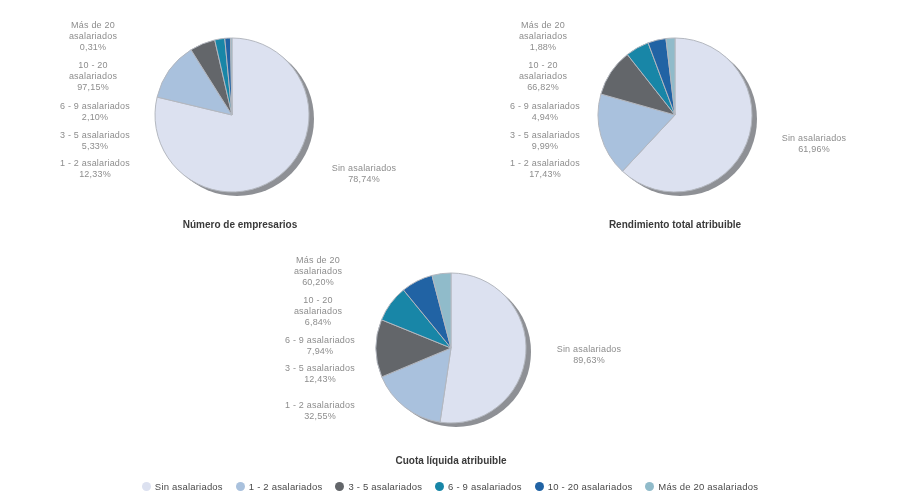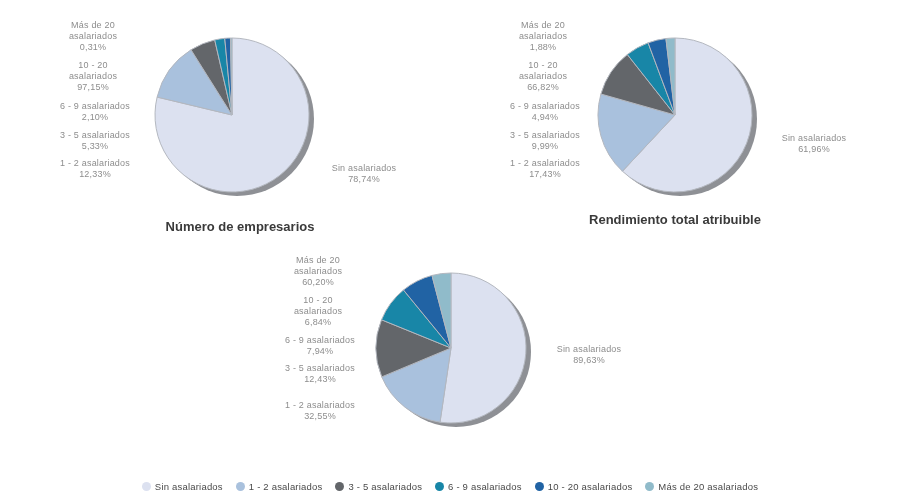--- a/index.html
+++ b/index.html
@@ -4,23 +4,23 @@
 <style>
   html,body{margin:0;padding:0;background:#ffffff;}
   .canvas{position:relative;width:900px;height:500px;background:#ffffff;
           font-family:"Liberation Sans",sans-serif;overflow:hidden;}
   .chart{position:absolute;}
   #chart-0{left:0;top:0;width:450px;height:250px;}
   #chart-1{left:450px;top:0;width:450px;height:250px;}
   #chart-2{left:225px;top:250px;width:450px;height:225px;}
   .chart svg{position:absolute;left:0;top:0;}
   .chart-title{position:absolute;width:300px;text-align:center;
-               font-size:13px;font-weight:bold;color:#3a3a3a;}
+               font-size:10px;font-weight:bold;color:#3a3a3a;}
   #chart-0 .chart-title{left:90px;top:219px;}
-  #chart-1 .chart-title{left:75px;top:212px;text-align:center;}
+  #chart-1 .chart-title{left:75px;top:219px;text-align:center;}
   #chart-2 .chart-title{left:76px;top:205px;}
   .slice-label{position:absolute;font-size:9px;line-height:11px;color:#8d8d8d;
                text-align:center;letter-spacing:0.2px;}
   .left-label{right:320px;max-width:74px;}
   .big-label{width:92px;}
   .legend{position:absolute;left:0;top:481px;width:100%;display:flex;
           justify-content:center;align-items:center;gap:13px;
           font-size:9.5px;color:#4a4a4a;letter-spacing:0.2px;}
   .legend-item{display:flex;align-items:center;gap:4px;}
   .legend-marker{width:9px;height:9px;border-radius:50%;display:inline-block;flex:none;}
@@ -98,20 +98,21 @@
         <div>1 - 2 asalariados</div>
         <div>17,43%</div>
       </div>
       <div class="slice-label big-label" style="left: 318px; top: 133px;">
         <div>Sin asalariados</div>
         <div>61,96%</div>
       </div>
     </section>
 
   <section class="chart" id="chart-2">
+    <div class="chart-title">Cuota líquida atribuible</div>
   <svg width="450" height="225">
         <circle cx="231" cy="102" r="75" fill="#8e9095"></circle>
         <path d="M 226 98 L 226.00 23.00 A 75 75 0 1 1 215.01 172.19 Z" fill="#dce1f0" stroke="#b4b8c0" stroke-width="1" stroke-linejoin="round"></path>
         <path d="M 226 98 L 215.01 172.19 A 75 75 0 0 1 156.78 126.88 Z" fill="#a9c1dd" stroke="#b4b8c0" stroke-width="1" stroke-linejoin="round"></path>
         <path d="M 226 98 L 156.78 126.88 A 75 75 0 0 1 156.51 69.78 Z" fill="#63666a" stroke="#b4b8c0" stroke-width="1" stroke-linejoin="round"></path>
         <path d="M 226 98 L 156.51 69.78 A 75 75 0 0 1 178.48 39.97 Z" fill="#1886a7" stroke="#b4b8c0" stroke-width="1" stroke-linejoin="round"></path>
         <path d="M 226 98 L 178.48 39.97 A 75 75 0 0 1 206.98 25.45 Z" fill="#2163a4" stroke="#b4b8c0" stroke-width="1" stroke-linejoin="round"></path>
         <path d="M 226 98 L 206.98 25.45 A 75 75 0 0 1 226.00 23.00 Z" fill="#90bbca" stroke="#b4b8c0" stroke-width="1" stroke-linejoin="round"></path>
       </svg>
       <div class="slice-label left-label" style="top: 5px;">

